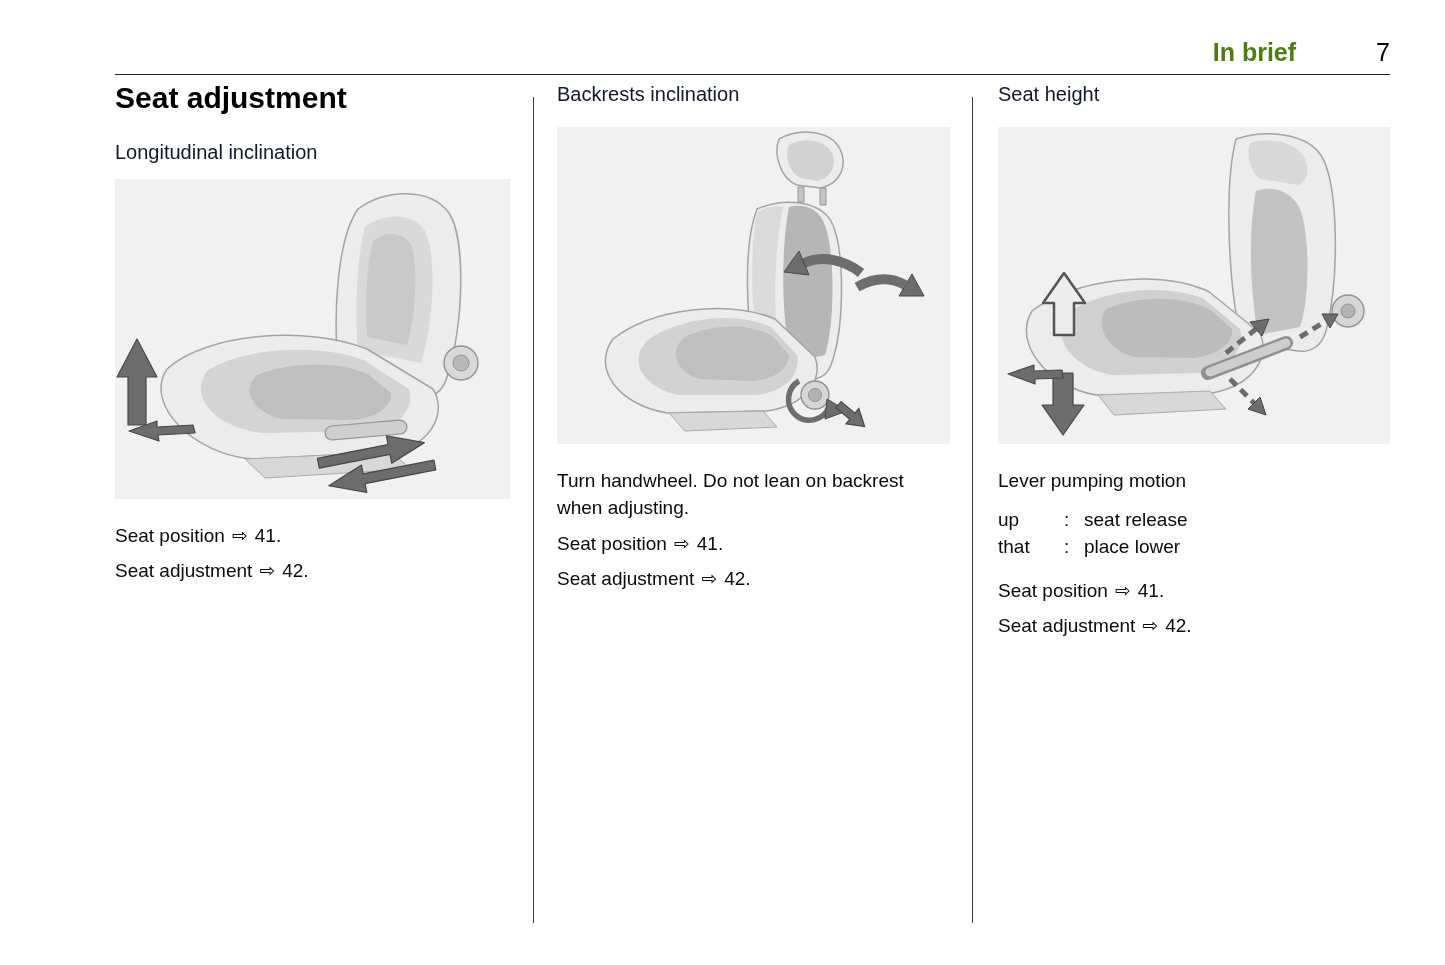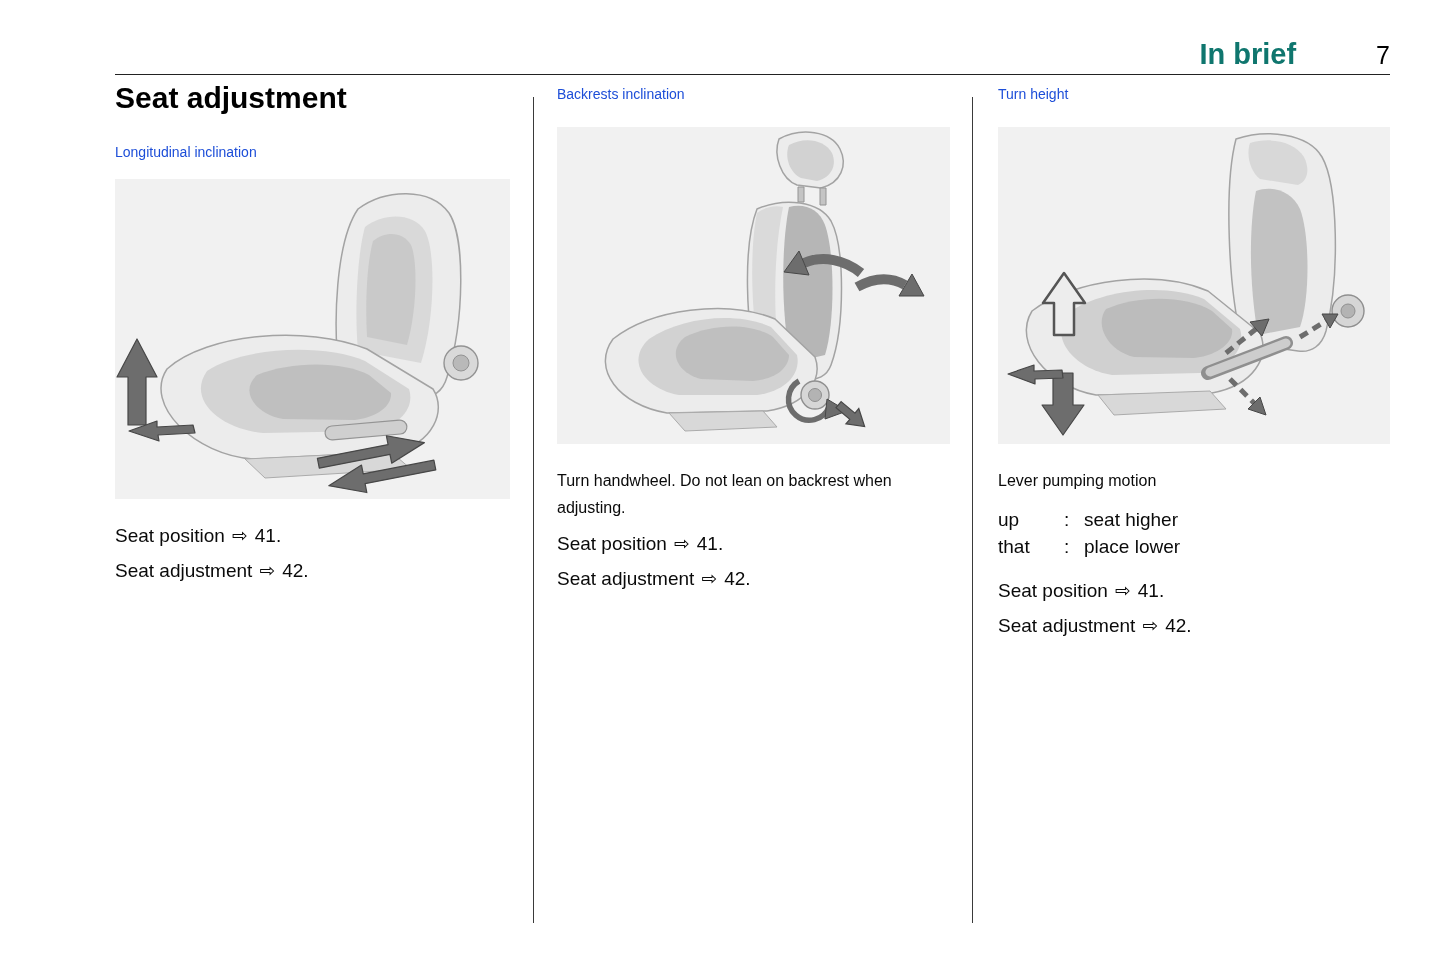--- a/index.html
+++ b/index.html
@@ -6,48 +6,48 @@
   html,body { background:#ffffff; }
   body {
     width:1445px; height:965px; position:relative; overflow:hidden;
     font-family:"Liberation Sans","DejaVu Sans",sans-serif;
     color:#0a0a0a;
   }
   .header {
     position:absolute; top:38px; left:115px; width:1275px;
     display:flex; justify-content:flex-end; align-items:baseline;
   }
-  .chapter { font-size:29px; font-weight:700; color:#0f766e; }
+  .chapter { font-size:25px; font-weight:700; color:#4d7c0f; }
   .pageno  { font-size:25px; font-weight:400; margin-left:80px; color:#000; }
   .rule {
     position:absolute; top:74px; left:115px; width:1275px; height:0;
     border-top:1.6px solid #222;
   }
   .vdiv { position:absolute; top:97px; height:826px; width:1px; background:#3a3a3a; }
   .vdiv1 { left:533px; }
   .vdiv2 { left:972px; }
   .col { position:absolute; top:81px; }
   .col1 { left:115px; width:395px; }
   .col2 { left:557px; width:393px; }
   .col3 { left:998px; width:392px; }
   h1.section {
     font-size:30px; font-weight:700; line-height:34px; color:#000;
     margin:0 0 24px 0;
   }
   h2.subsection {
-    font-size:14px; font-weight:400; line-height:26px; color:#1d4ed8;
+    font-size:20px; font-weight:400; line-height:26px; color:#0f172a;
     margin:0 0 14px 0;
   }
   .col2 h2.subsection, .col3 h2.subsection { margin-bottom:20px; }
   figure.illustration { margin:0 0 23px 0; width:100%; }
   figure.illustration svg { display:block; width:100%; height:100%; }
   .fig1 { height:320px; }
   .fig2, .fig3 { height:317px; }
   p.body {
-    font-size:16px; line-height:27px; max-width:378px; margin:0 0 9px 0;
+    font-size:19px; line-height:27px; max-width:378px; margin:0 0 9px 0;
   }
   p.xref { font-size:19px; line-height:27px; margin:0 0 8px 0; }
   p.xref .arrow { margin:0 7px; font-size:19px; }
   .defs { margin:12px 0 17px 0; }
   .def-row {
     display:grid; grid-template-columns:66px 20px auto;
     font-size:19px; line-height:27px;
   }
 </style>
 </head>
@@ -150,21 +150,21 @@
 
   <p class="xref">
     <span>Seat position</span><span class="arrow">⇨</span><span>41.</span>
   </p>
   <p class="xref">
     <span>Seat adjustment</span><span class="arrow">⇨</span><span>42.</span>
   </p>
 </section>
 
 <section class="col col3">
-  <h2 class="subsection">Turn height</h2>
+  <h2 class="subsection">Seat height</h2>
 
   <figure class="illustration fig3" aria-label="seat-height-adjustment-diagram">
     <svg viewBox="0 0 392 317">
       <rect width="392" height="317" fill="#f1f1f1"></rect>
       <g stroke-linejoin="round">
         <path d="M238,12 C268,2 310,6 324,30 C340,58 342,150 328,204 C324,218 314,226 300,224 L244,216 C230,160 226,58 238,12 Z" fill="#ececec" stroke="#a3a3a3" stroke-width="1.5"></path>
         <path d="M252,16 C272,10 296,14 306,30 C312,42 310,54 300,58 L262,52 C252,44 248,28 252,16 Z" fill="#d8d8d8"></path>
         <path d="M258,64 C274,58 294,64 302,82 C312,108 312,172 302,200 L260,208 C252,164 250,104 258,64 Z" fill="#c2c2c2"></path>
         <path d="M34,184 C76,152 158,142 210,164 L262,206 C272,230 256,258 214,266 L98,268 C50,260 14,216 34,184 Z" fill="#ececec" stroke="#a3a3a3" stroke-width="1.5"></path>
         <path d="M70,186 C104,162 168,156 206,172 L242,202 C248,220 234,240 202,246 L114,248 C76,242 50,210 70,186 Z" fill="#d0d0d0"></path>
@@ -196,21 +196,21 @@
       </g>
     </svg>
   </figure>
 
   <p class="body">Lever pumping motion</p>
 
   <div class="defs">
     <div class="def-row">
       <span>up</span>
       <span>:</span>
-      <span>seat higher</span>
+      <span>seat release</span>
     </div>
     <div class="def-row">
       <span>that</span>
       <span>:</span>
       <span>place lower</span>
     </div>
   </div>
 
   <p class="xref">
     <span>Seat position</span><span class="arrow">⇨</span><span>41.</span>

